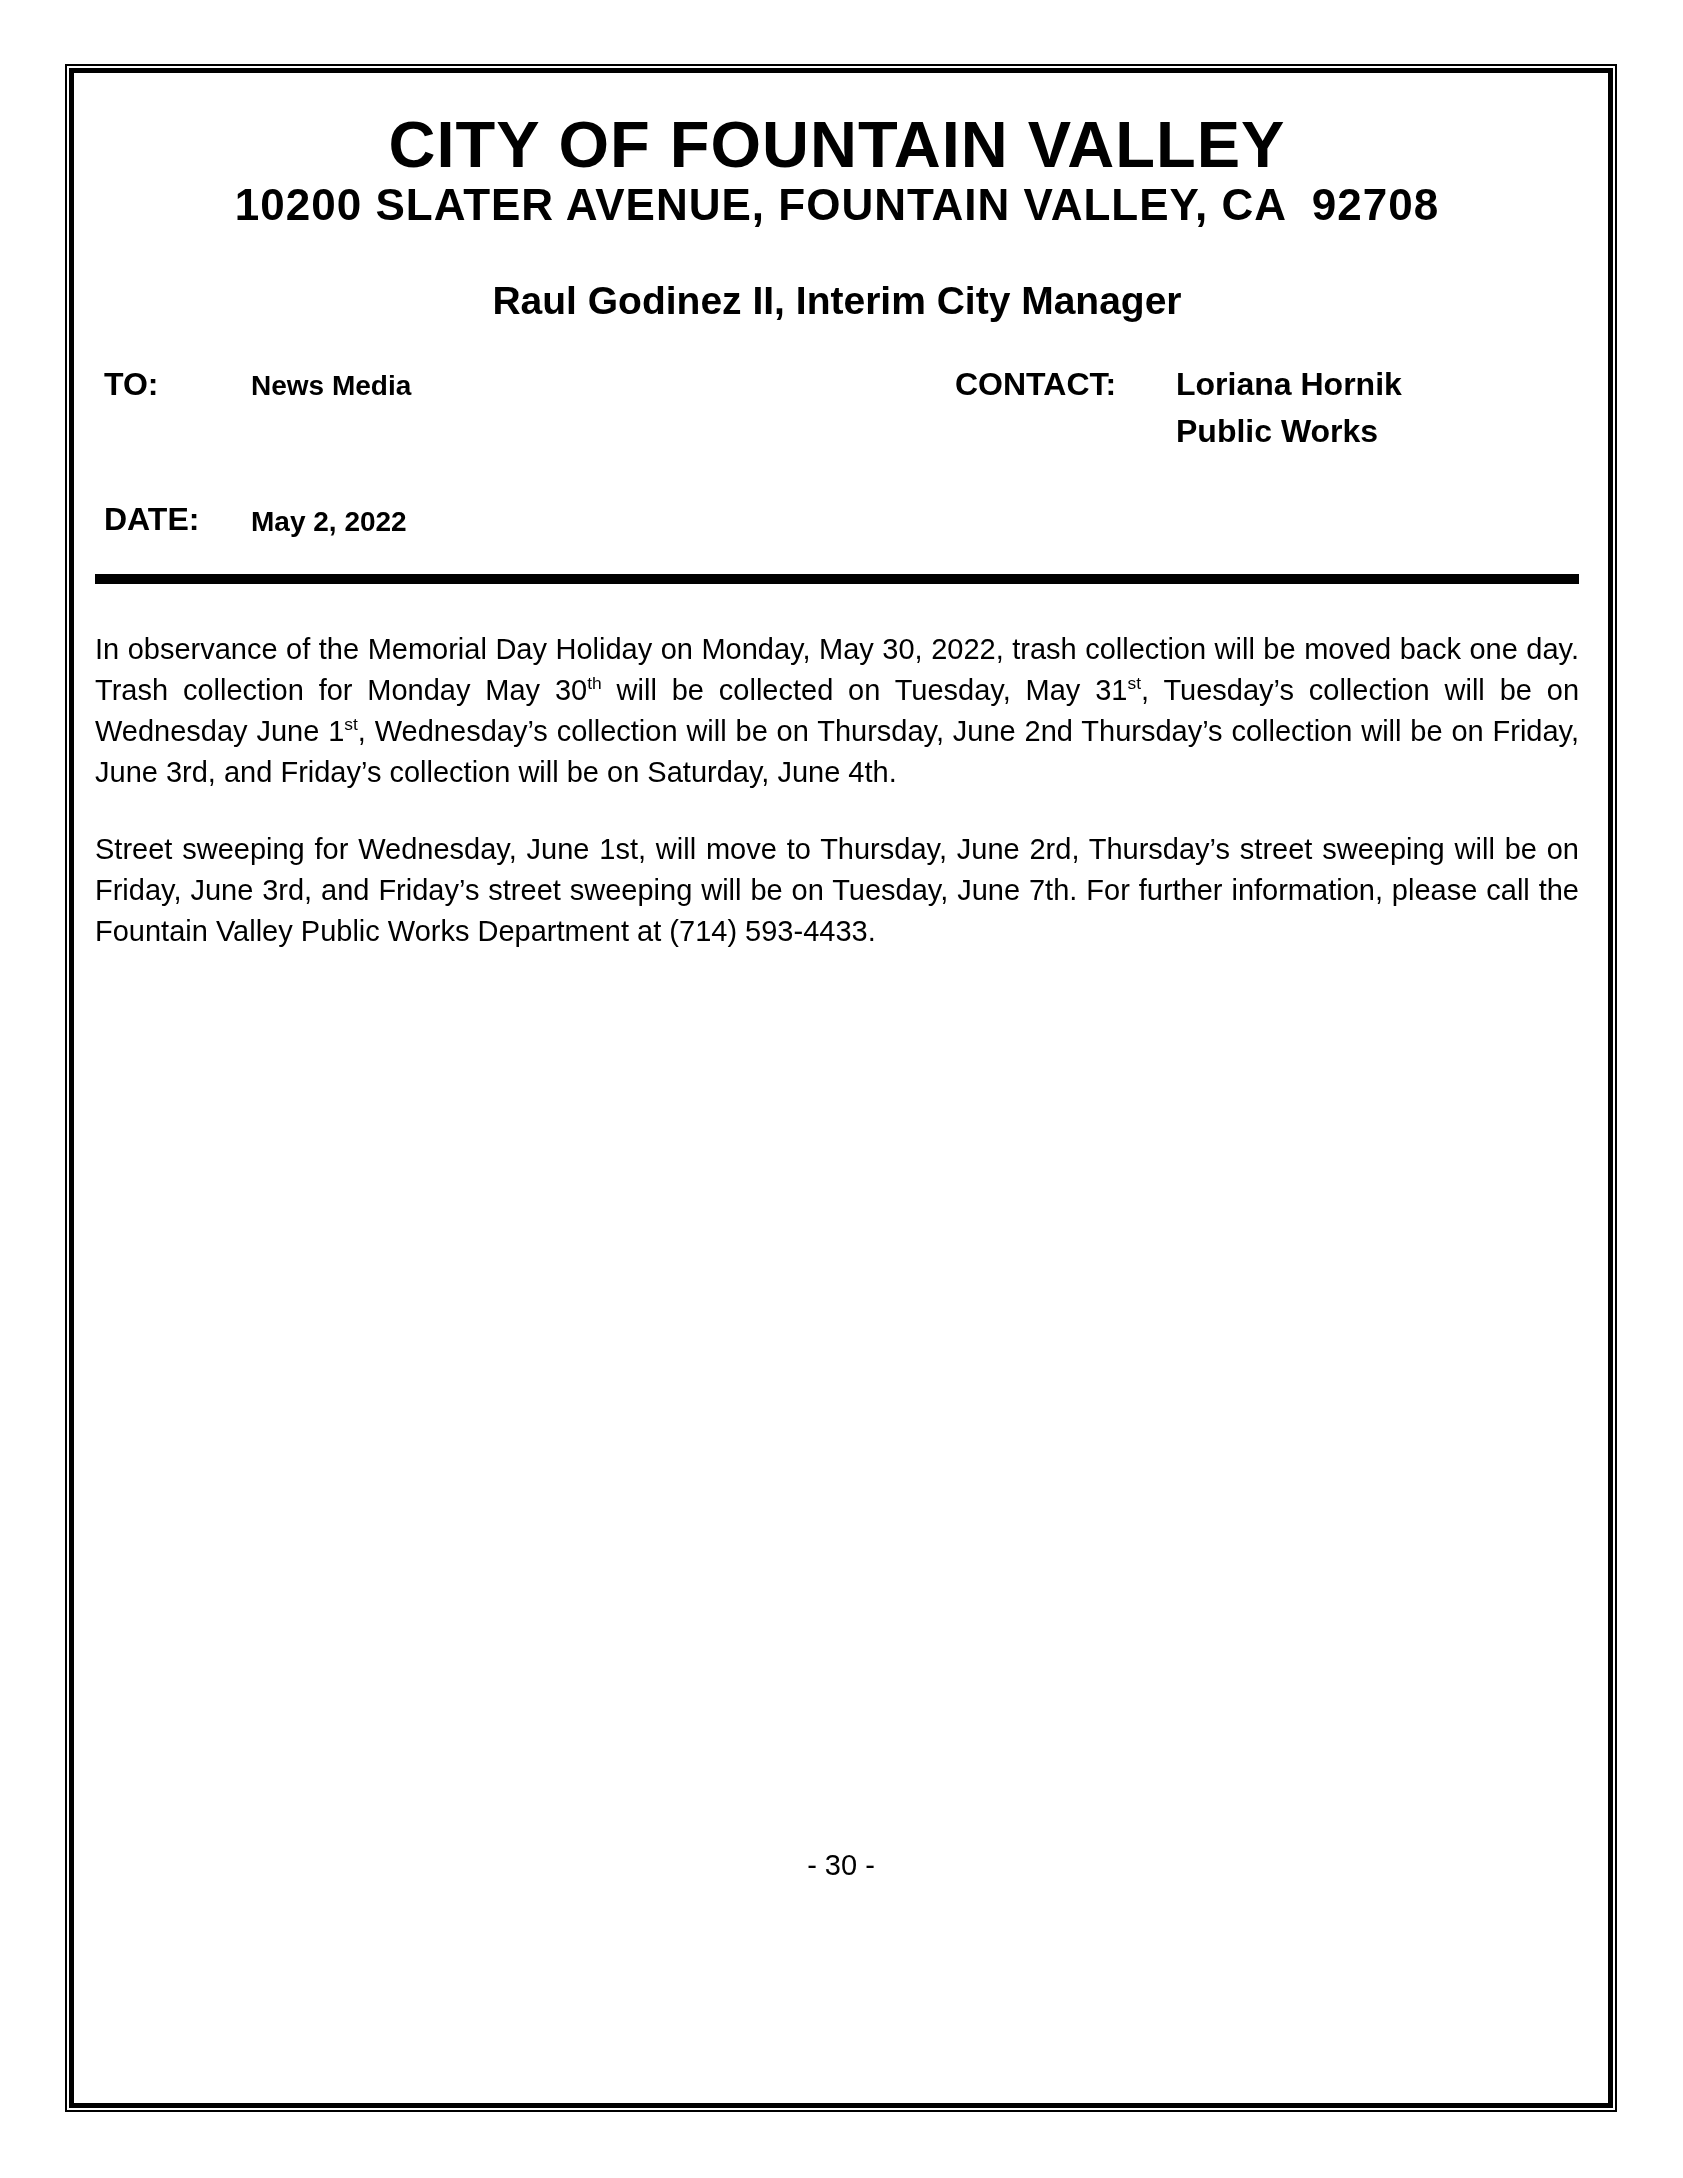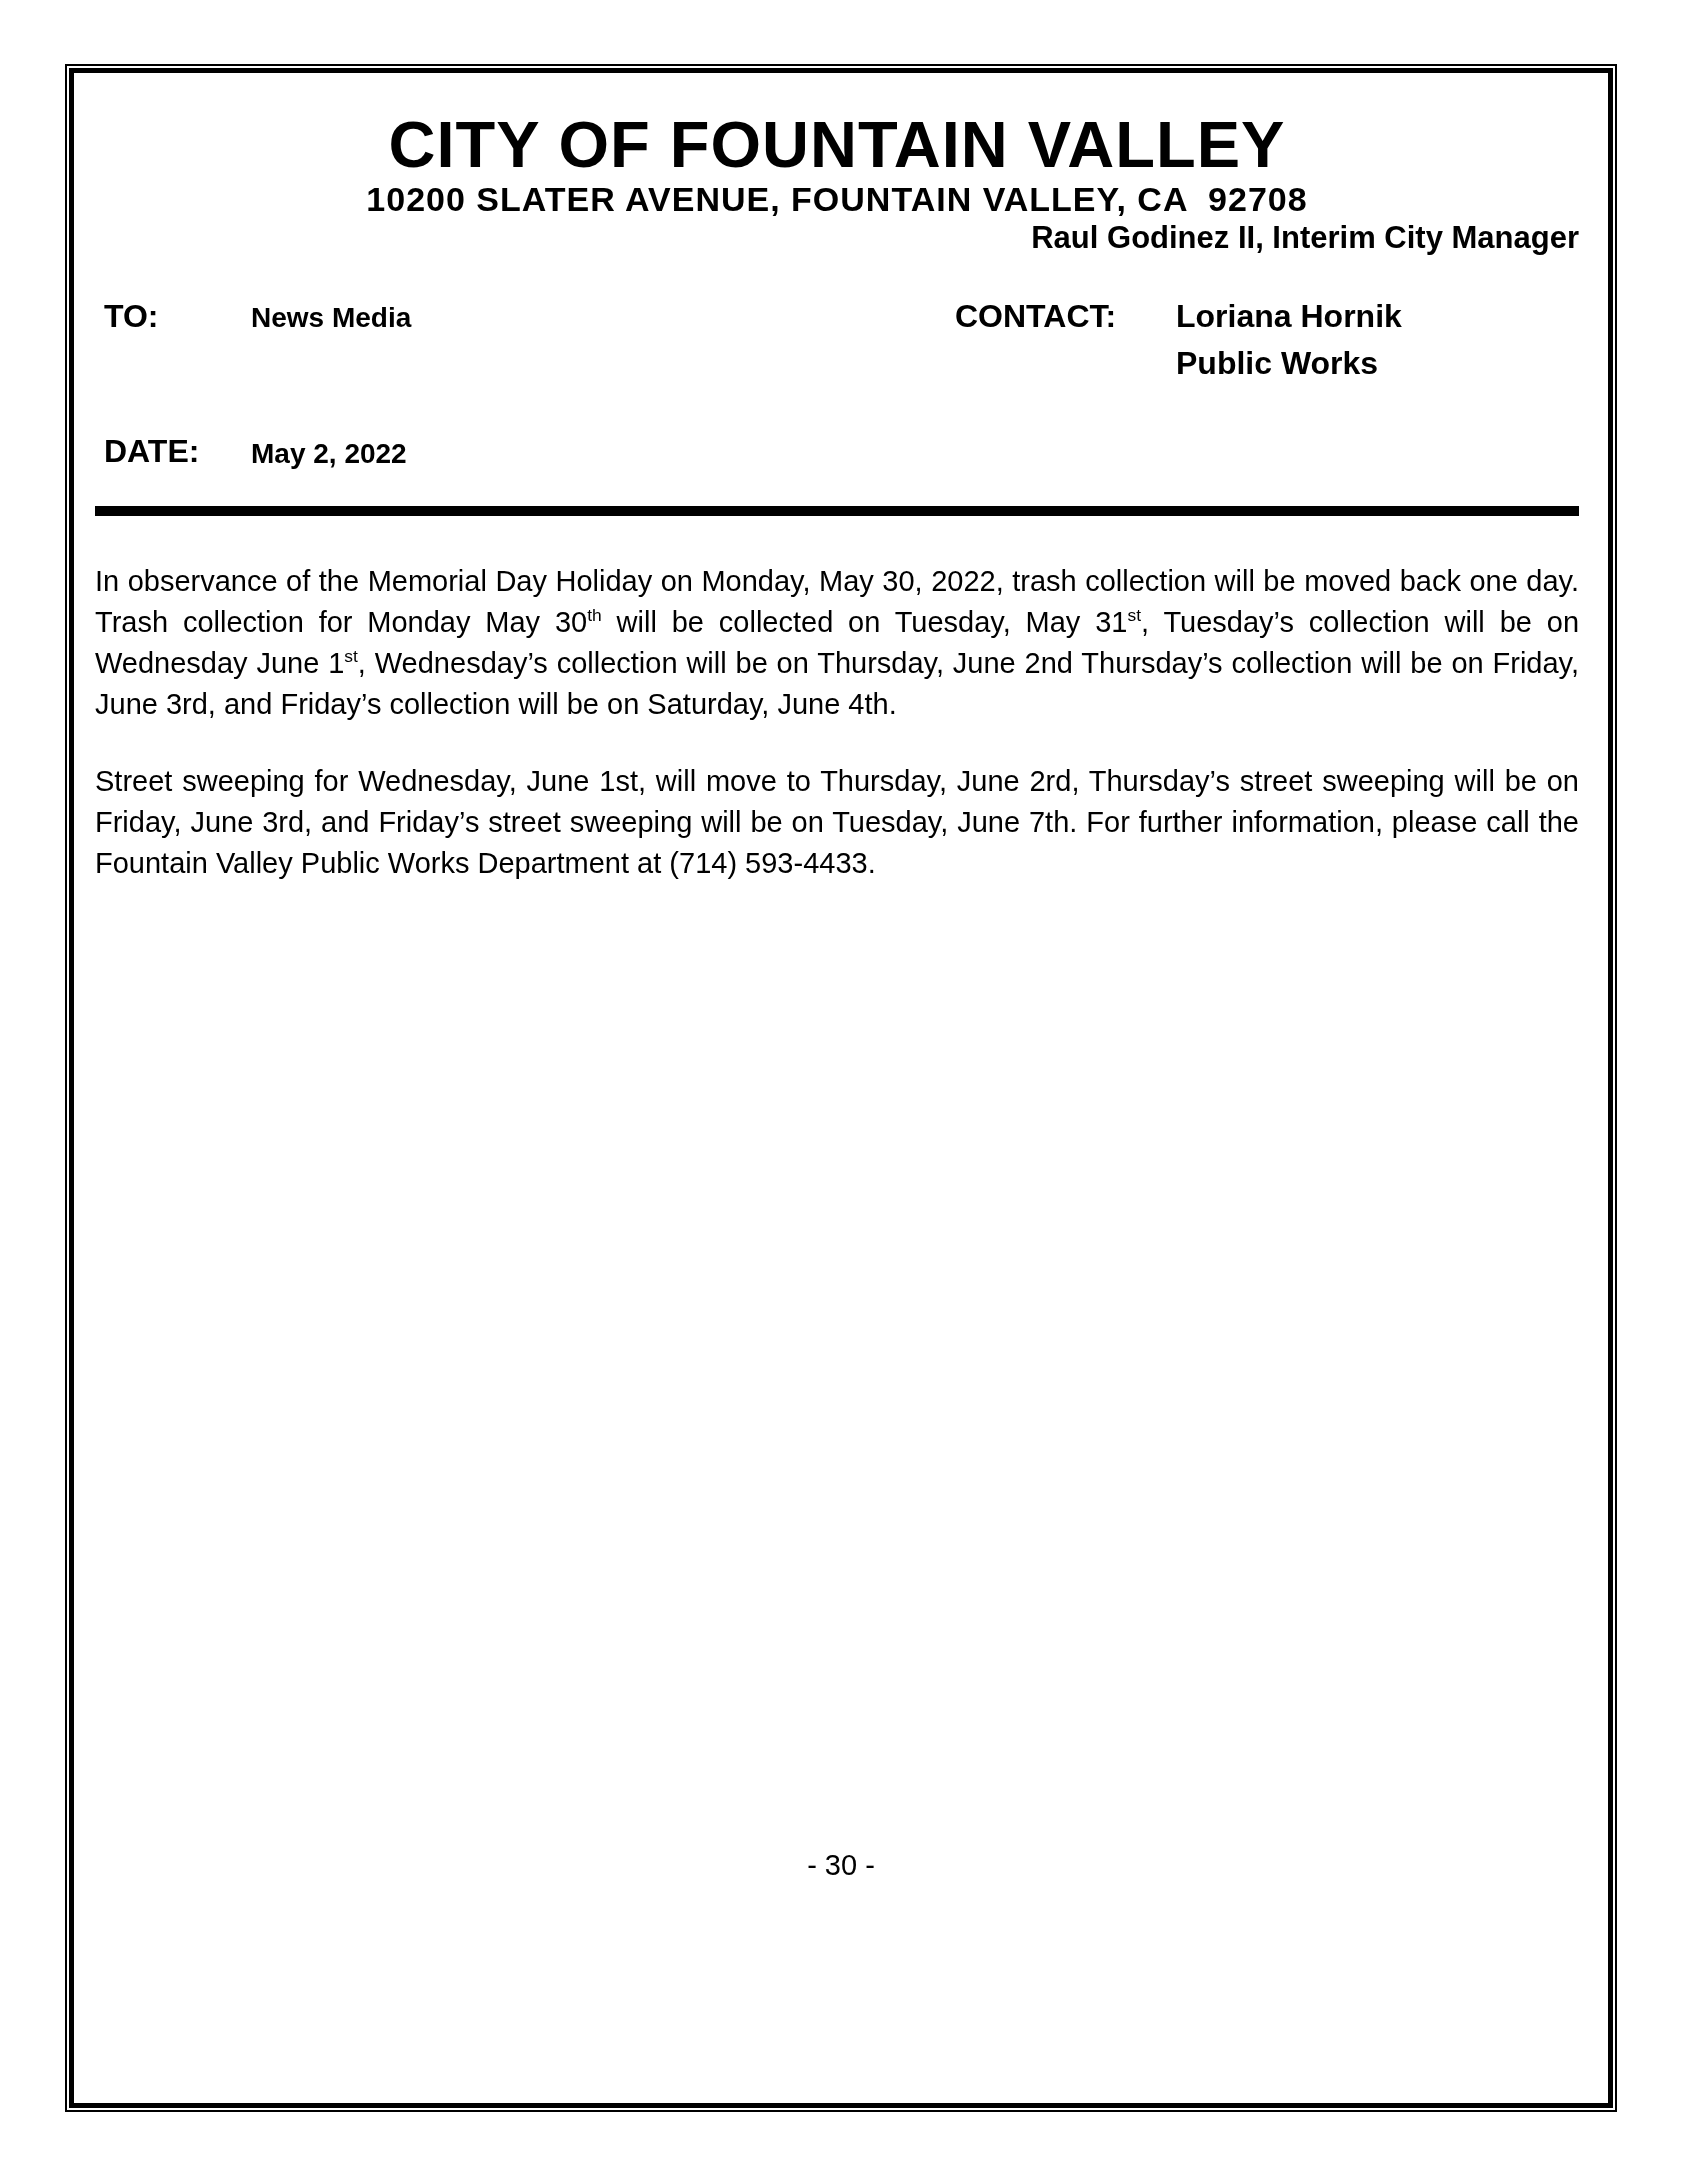--- a/index.html
+++ b/index.html
@@ -42,21 +42,21 @@
   .city {
     margin-top: 38px;
     font-size: 65px;
     line-height: 1.05;
     font-weight: bold;
     letter-spacing: 1px;
     white-space: pre;
   }
   .address {
     margin-top: 2px;
-    font-size: 34px;
+    font-size: 44px;
     line-height: 1.1;
     font-weight: bold;
     letter-spacing: 1px;
     white-space: pre;
   }
   .phone {
     margin-top: 12px;
     font-size: 44px;
     line-height: 1.1;
     font-weight: bold;
@@ -67,24 +67,24 @@
     line-height: 0.95;
     font-weight: bold;
     font-style: italic;
   }
   .doc-type .squeeze {
     display: inline-block;
     transform: scaleX(0.93);
     transform-origin: 50% 50%;
   }
   .manager {
-    font-size: 31px;
+    margin-top: 48px;
+    font-size: 39px;
     line-height: 1.2;
     font-weight: bold;
-    text-align: right;
   }
   .meta {
     position: relative;
     margin-top: 42px;
     height: 208px;
   }
   .meta span { position: absolute; white-space: pre; font-weight: bold; }
   .to-label      { left: 9px;    top: 0;     font-size: 32px; }
   .to-value      { left: 156px;  top: 4px;   font-size: 28px; }
   .contact-label { left: 860px;  top: 0;     font-size: 32px; }

